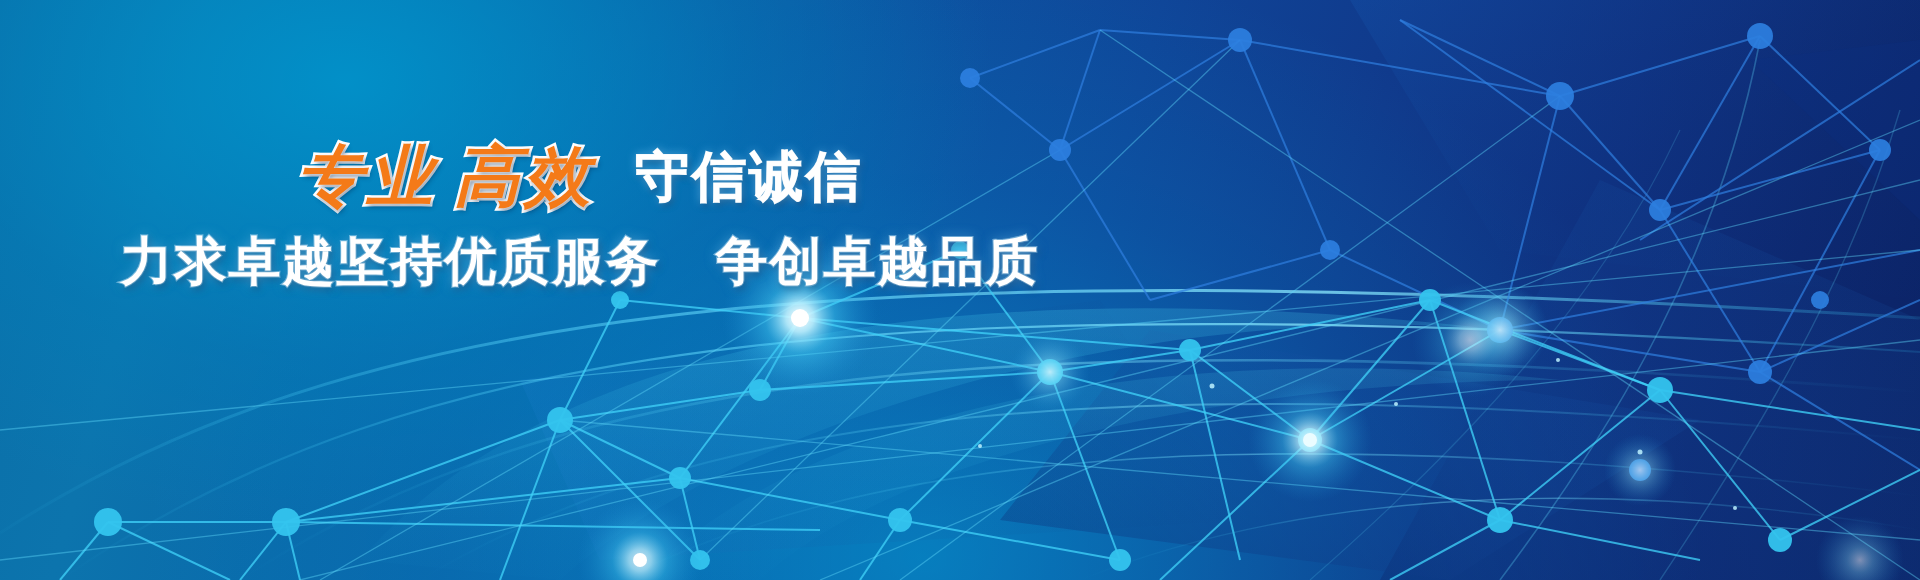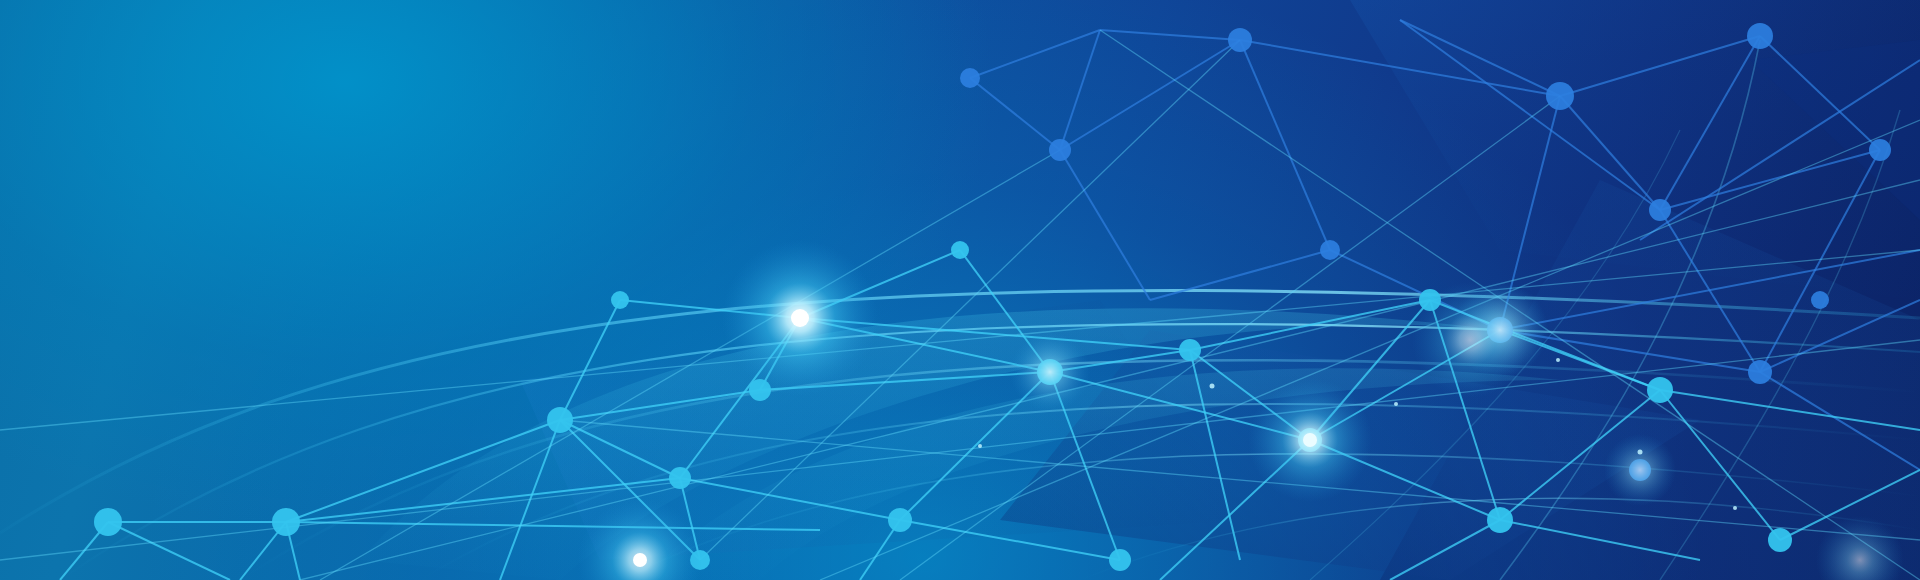--- a/index.html
+++ b/index.html
@@ -322,14 +322,27 @@
         <circle cx="1212" cy="386" r="2.5"></circle>
         <circle cx="1396" cy="404" r="2"></circle>
         <circle cx="1640" cy="452" r="2.5"></circle>
         <circle cx="1735" cy="508" r="2"></circle>
         <circle cx="980" cy="446" r="2"></circle>
         <circle cx="1558" cy="360" r="2"></circle>
       </g>
     </svg>
   </div>
 
+  <div id="text-block">
+    <div id="headline">
+      <span class="brush">专业</span>
+      <span class="brush gap"></span>
+      <span class="brush">高效</span>
+      <span class="white-sub">守信诚信</span>
+    </div>
+    <div id="subline">
+      <span>力求卓越坚持优质服务</span>
+      <span class="gap2"></span>
+      <span>争创卓越品质</span>
+    </div>
+  </div>
 
 </div>
 
 </body></html>

